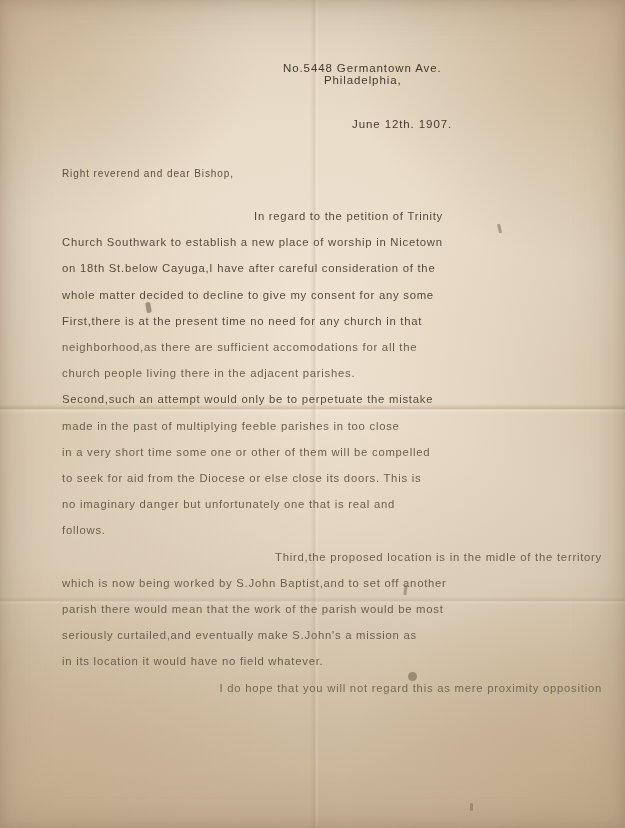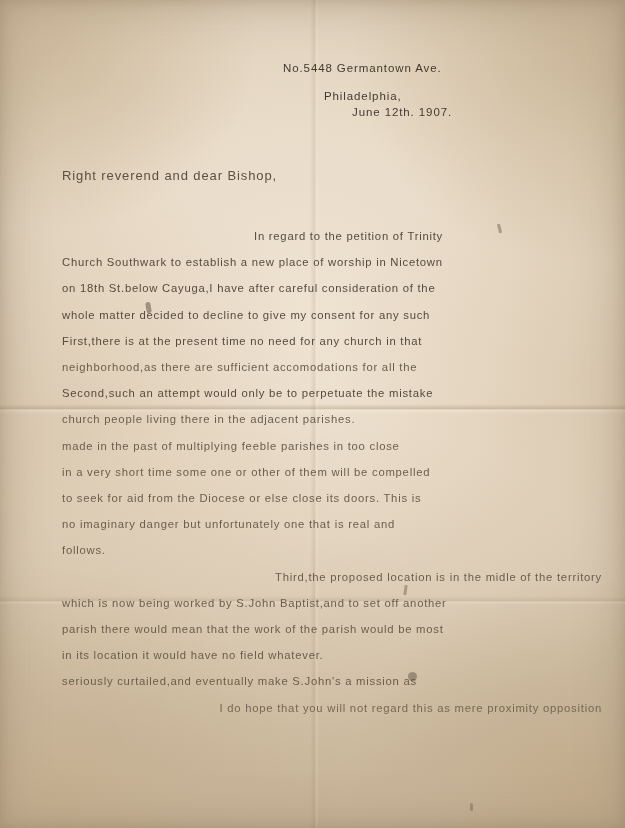--- a/index.html
+++ b/index.html
@@ -83,47 +83,47 @@
     top: 62px;
     width: 625px;
   }
   .head-line {
     font-size: 11.5px;
     letter-spacing: 0.9px;
     color: #433a2e;
     white-space: pre;
   }
   .head-1 { margin-left: 283px; }
-  .head-2 { margin-left: 324px; margin-top: 16px; }
-  .head-3 { margin-left: 352px; margin-top: 4px; }
+  .head-2 { margin-left: 324px; }
+  .head-3 { margin-left: 352px; margin-top: 32px; }
 
   .salutation {
     position: absolute;
     left: 62px;
     top: 168px;
-    font-size: 13px;
+    font-size: 10px;
     letter-spacing: 0.9px;
     color: #5b5042;
     white-space: pre;
   }
 
   .body-block {
     position: absolute;
     left: 62px;
     top: 203px;
     width: 540px;
   }
   .body-line {
     font-size: 11.3px;
     letter-spacing: 0.75px;
     line-height: 26.2px;
     white-space: pre;
     color: #4a4135;
   }
-  .ind-par { padding-left: 192px; margin-top: 20px; }
+  .ind-par { padding-left: 192px; }
   .ind-small { padding-left: 14px; text-align: right; }
 
   
   .fade-1 { color: #564b3d; }
   .fade-2 { color: #6a5e4c; }
   .fade-3 { color: #756854; }
 
   .smudge {
     position: absolute;
     pointer-events: none;
@@ -178,35 +178,35 @@
       <div class="head-line head-2">Philadelphia,</div>
       <div class="head-line head-3">June 12th. 1907.</div>
     </div>
 
     <div class="salutation">Right reverend and dear Bishop,</div>
 
     <div class="body-block">
         <div class="body-line fade-1 ind-par">In regard to the petition of Trinity</div>
         <div class="body-line fade-1">Church Southwark to establish a new place of worship in Nicetown</div>
         <div class="body-line fade-1">on 18th St.below Cayuga,I have after careful consideration of the</div>
-        <div class="body-line fade-1">whole matter decided to decline to give my consent for any such</div>
+        <div class="body-line fade-1">whole matter decided to decline to give my consent for any some</div>
         <div class="body-line fade-1">First,there is at the present time no need for any church in that</div>
         <div class="body-line fade-2">neighborhood,as there are sufficient accomodations for all the</div>
+        <div class="body-line fade-2">church people living there in the adjacent parishes.</div>
         <div class="body-line fade-1">Second,such an attempt would only be to perpetuate the mistake</div>
-        <div class="body-line fade-2">church people living there in the adjacent parishes.</div>
         <div class="body-line fade-2">made in the past of multiplying feeble parishes in too close</div>
         <div class="body-line fade-2">in a very short time some one or other of them will be compelled</div>
         <div class="body-line fade-2">to seek for aid from the Diocese or else close its doors. This is</div>
         <div class="body-line fade-2">no imaginary danger but unfortunately one that is real and</div>
         <div class="body-line fade-2">follows.</div>
         <div class="body-line fade-2 ind-small">Third,the proposed location is in the midle of the territory</div>
         <div class="body-line fade-2">which is now being worked by S.John Baptist,and to set off another</div>
         <div class="body-line fade-2">parish there would mean that the work of the parish would be most</div>
+        <div class="body-line fade-2">seriously curtailed,and eventually make S.John's a mission as</div>
         <div class="body-line fade-2">in its location it would have no field whatever.</div>
-        <div class="body-line fade-2">seriously curtailed,and eventually make S.John's a mission as</div>
         <div class="body-line fade-3 ind-small">I do hope that you will not regard this as mere proximity opposition</div>
       </div>
 
   </div>
 
   <div class="smudge smudge-1"></div>
   <div class="smudge smudge-2"></div>
   <div class="smudge smudge-3"></div>
   <div class="smudge smudge-4"></div>
   <div class="smudge smudge-5"></div>

